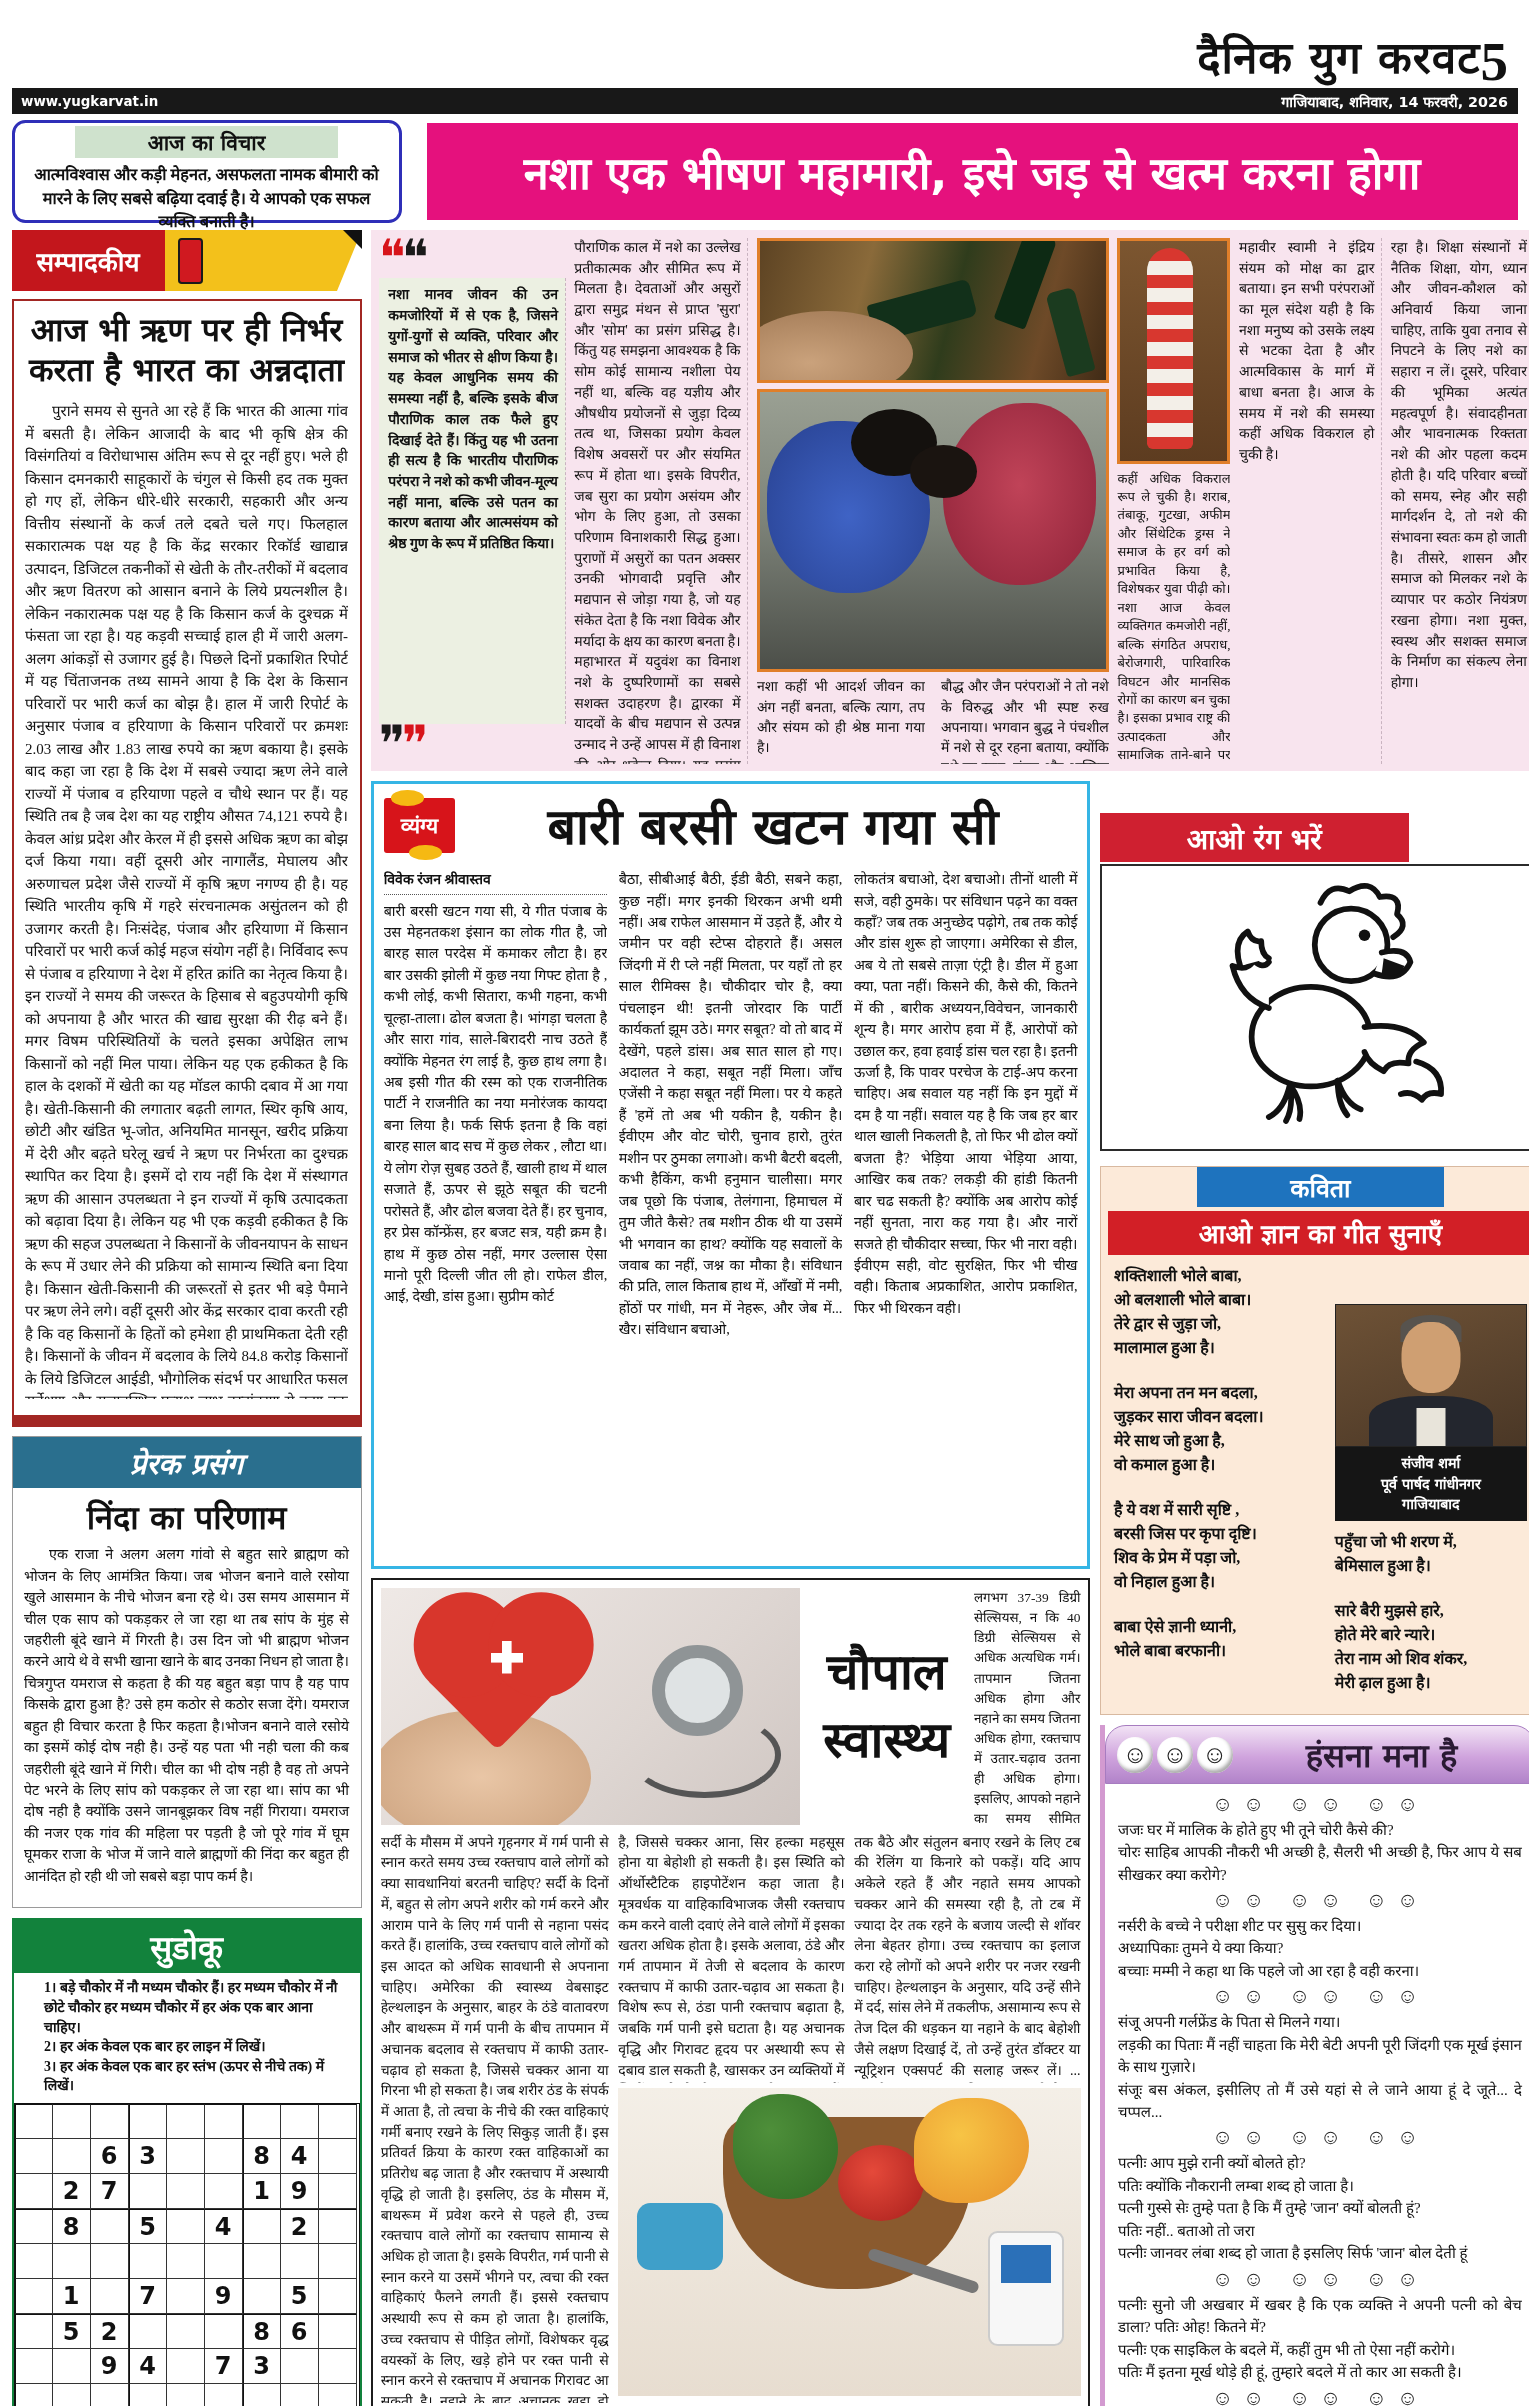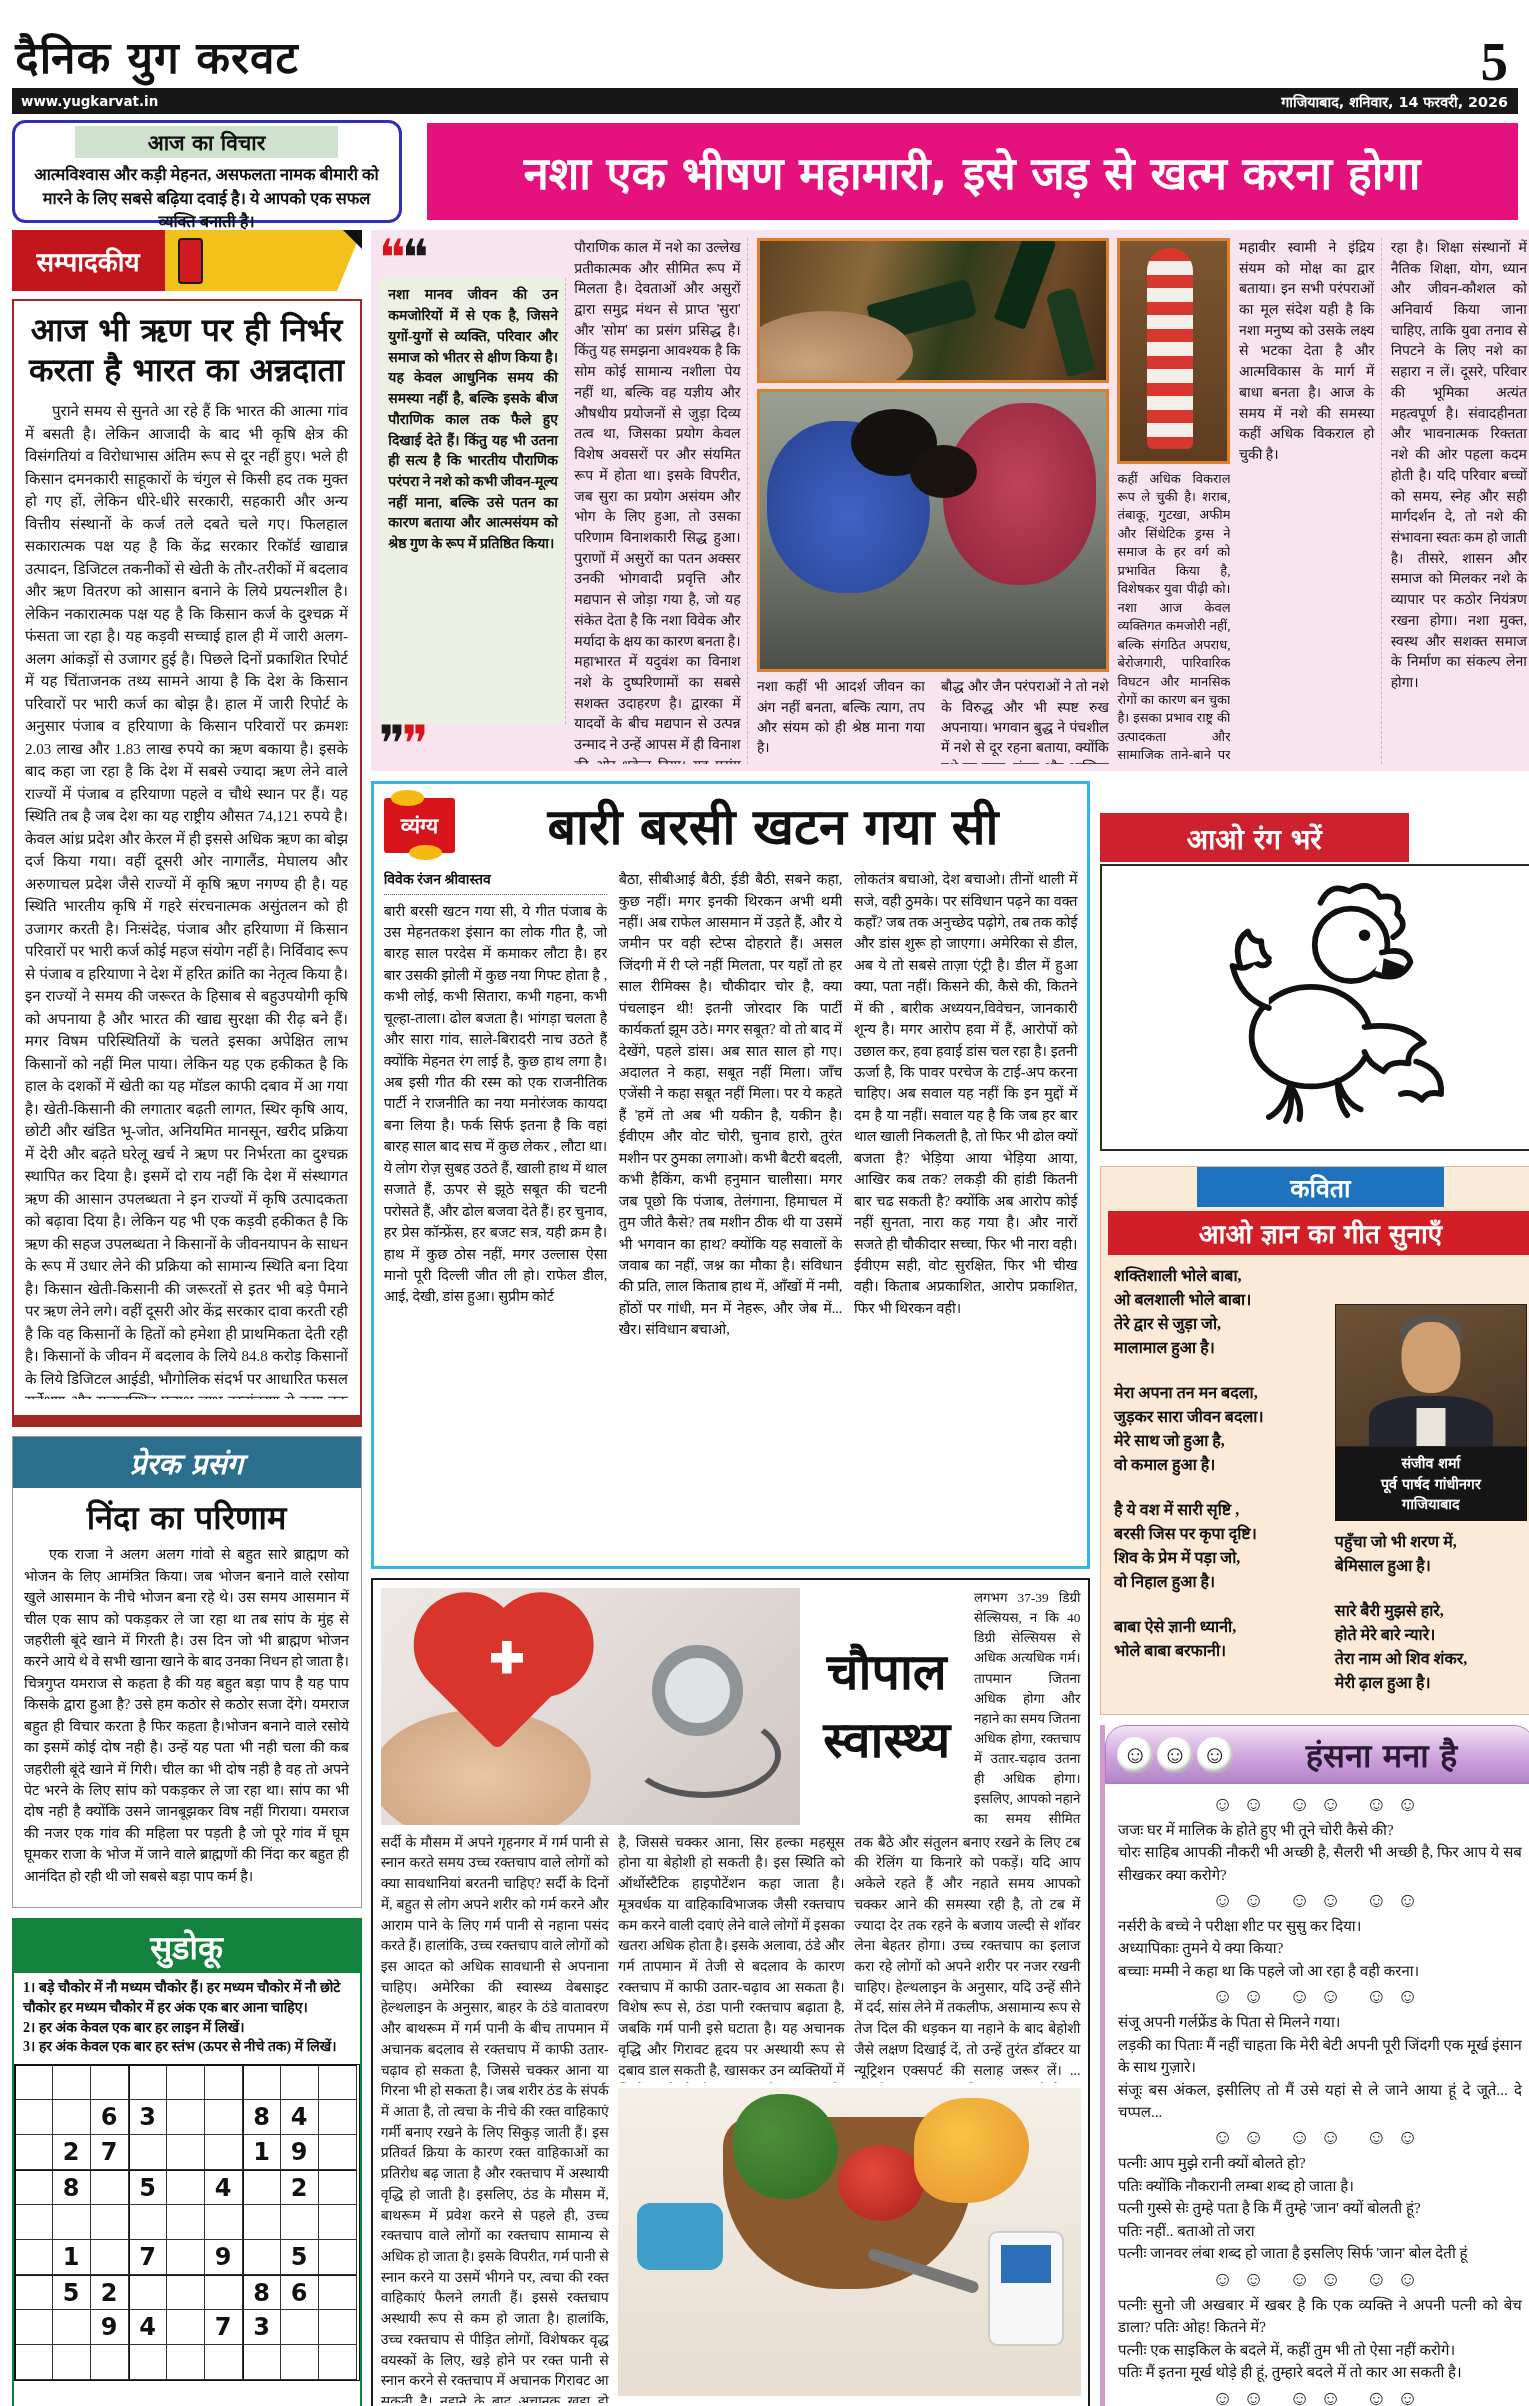--- a/index.html
+++ b/index.html
@@ -1,20 +1,20 @@
 <!DOCTYPE html>
 <html><head>
 <meta charset="utf-8">
 <style>
   * { margin:0; padding:0; box-sizing:border-box; }
   body { background:#ffffff; width:1529px; font-family:"Liberation Serif","DejaVu Serif",serif; color:#111; }
   .page { width:1529px; height:2407px; padding:0 11.5px; overflow:hidden; background:#fff; }
 
   
-  .masthead { display:flex; justify-content:space-between; align-items:flex-end; height:88px; padding:5.7px 3.8px 1.9px 3.8px; }
+  .masthead { display:flex; justify-content:flex-end; align-items:flex-end; height:88px; padding:5.7px 3.8px 1.9px 3.8px; }
   .brand { font-family:"DejaVu Sans","Liberation Sans",sans-serif; font-weight:800; font-size:44px; letter-spacing:1px; }
   .pageno { font-size:55px; font-weight:800; line-height:.9; padding-right:5.7px; }
   .topbar { background:#181818; color:#fff; height:26px; display:flex; justify-content:space-between; align-items:center; padding:0 9.6px; font-family:"DejaVu Sans",sans-serif; }
   .topbar .site { font-size:13.4px; font-weight:700; }
   .topbar .dateline { font-size:14.3px; font-weight:700; }
 
   
   .toprow { display:flex; gap:25px; margin-top:5.7px; height:103px; }
   .thought { width:390px; border:3.8px solid #2f2fb8; border-radius:13.4px; padding:3.8px 9.6px 5.7px 9.6px; position:relative; background:#fff; }
   .thought-title { background:#cfe2cd; width:72%; margin:0 auto; text-align:center; font-family:"DejaVu Sans",sans-serif; font-weight:800; font-size:21px; padding:1.9px 0; }
@@ -40,21 +40,21 @@
   .ed-foot { position:absolute; left:0; right:0; bottom:0; height:9.6px; background:#a22723; }
 
   .prerak { margin-top:9.6px; border:1.9px solid #9a9a9a; height:472px; overflow:hidden; }
   .prerak-banner { background:#2a6f8e; color:#fff; text-align:center; font-family:"DejaVu Sans",sans-serif; font-style:italic; font-weight:800; font-size:29px; padding:5.7px 0; }
   .prerak h3 { text-align:center; font-family:"DejaVu Sans",sans-serif; font-weight:800; font-size:32.5px; margin:5.7px 0 5.7px 0; }
   .prerak-body { font-size:14.3px; line-height:1.5; text-align:justify; padding:0 11.5px; text-indent:25px; height:349px; overflow:hidden; }
 
   .sudoku { margin-top:9.6px; border:2.9px solid #12823c; height:497px; overflow:hidden; background:#fff; }
   .sudoku-banner { background:#12823c; color:#fff; text-align:center; font-family:"DejaVu Sans",sans-serif; font-weight:800; font-size:32.5px; padding:3.8px 0; }
   .sudoku-rules { padding:5.7px 9.6px 1.9px 9.6px; }
-  .sudoku-rules div { font-size:14px; font-weight:700; line-height:1.4; }
+  .sudoku-rules div { font-size:14px; font-weight:700; line-height:1.4;margin-left:21px; }
   .sud-grid { display:grid; grid-template-columns:repeat(9,38px); grid-template-rows:repeat(9,35px); margin:5.7px auto 0 auto; width:346px; border:1.9px solid #111; }
   .sud-cell { border-right:1px solid #333; border-bottom:1px solid #333; display:flex; align-items:center; justify-content:center; font-family:"DejaVu Sans",sans-serif; font-weight:800; font-size:24px; }
   .sud-cell.bl { border-left:1.9px solid #111; }
   .sud-cell.bt { border-top:1.9px solid #111; }
 
   
   .nasha { background:#f8e4ee; height:541px; display:flex; gap:8.6px; padding:7.6px; overflow:hidden; }
   .nasha .tcol { font-size:14px; line-height:1.48; text-align:justify; overflow:hidden; border-right:1px dashed #c9b3c0; padding-right:6.7px; }
   .quote-col { width:187px; display:flex; flex-direction:column; }
   .quote-marks { font-size:50px; line-height:.8; font-family:"DejaVu Serif",serif; letter-spacing:-3.8px; }

